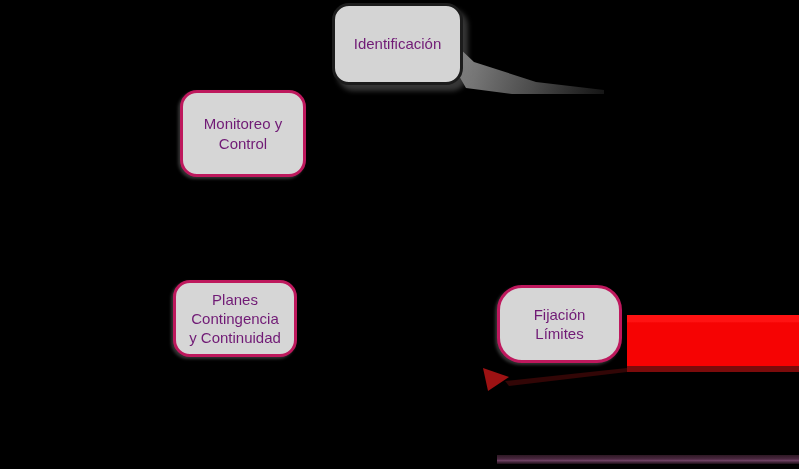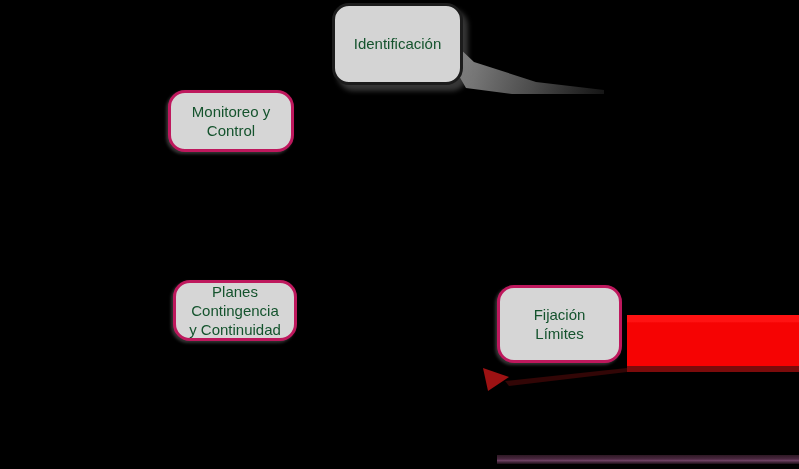--- a/index.html
+++ b/index.html
@@ -24,48 +24,49 @@
   .node {
     position: absolute;
     box-sizing: border-box;
     display: flex;
     align-items: center;
     justify-content: center;
     text-align: center;
     border-radius: 17px;
     background: #D6D6D6;
     border: 3px solid #be185d;
-    color: #14532d;
+    color: #701a75;
     font-size: 15px;
     line-height: 1.28;
   }
   .node-label {
     white-space: pre-line;
     padding: 2px 6px;
   }
   .node-identificacion {
     left: 332px; top: 3px; width: 131px; height: 82px;
     border-color: #1C1C1C;
     background: #D4D4D4;
     box-shadow: 5px 6px 5px rgba(120,120,120,0.45);
   }
   .node-monitoreo {
-    left: 168px; top: 90px; width: 126px; height: 62px;
+    left: 180px; top: 90px; width: 126px; height: 87px;
     box-shadow: -2px 2px 3px rgba(170,170,170,0.30);
   }
   .node-valoracion {
     left: 498px; top: 97px; width: 127px; height: 83px;
     box-shadow: -2px -2px 4px rgba(150,150,150,0.35);
   }
   .node-fijacion {
     left: 497px; top: 285px; width: 125px; height: 78px;
     box-shadow: -2px 2px 3px rgba(170,170,170,0.30);
+    border-radius: 25px;
   }
   .node-planes {
-    left: 173px; top: 280px; width: 124px; height: 61px;
+    left: 173px; top: 280px; width: 124px; height: 77px;
     box-shadow: -2px 2px 3px rgba(170,170,170,0.30);
   }
   .node-tratamiento {
     left: 332px; top: 373px; width: 130px; height: 88px;
     background: #20415F;
     border: 3px solid #2C5176;
     color: #FFFFFF;
     font-weight: 700;
     box-shadow: 12px 8px 10px rgba(28,48,72,0.55), -3px 3px 4px rgba(225,225,225,0.22);
   }

